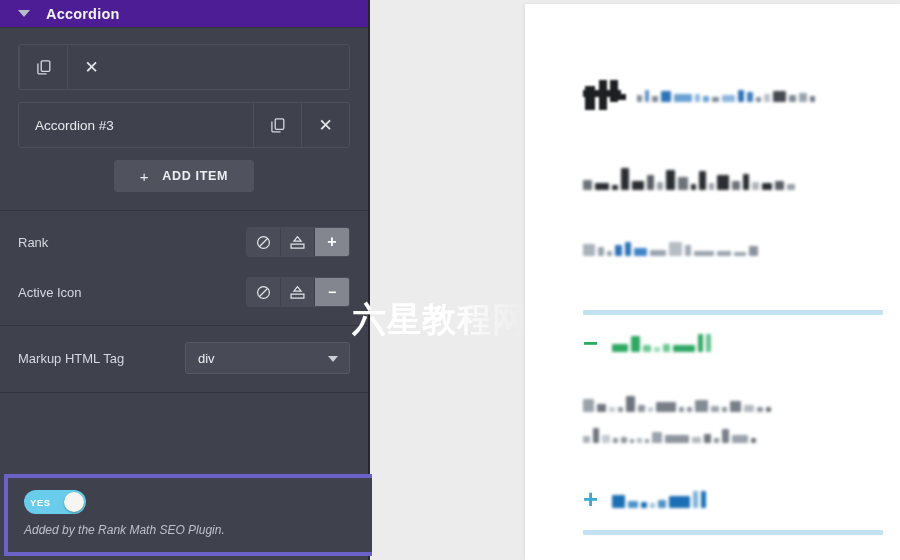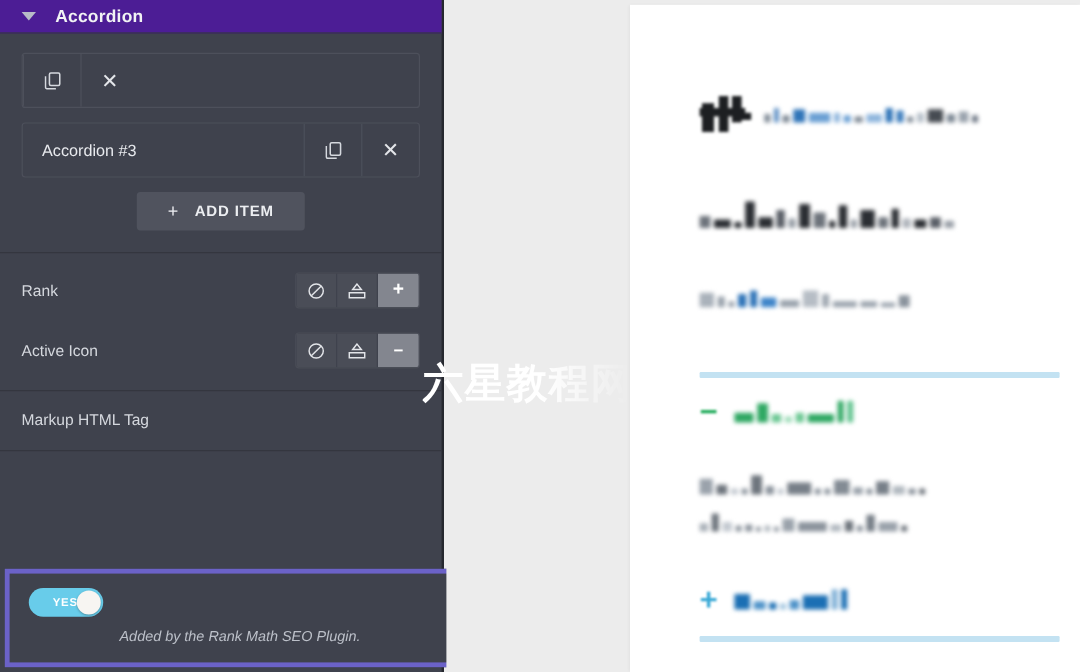--- a/index.html
+++ b/index.html
@@ -150,35 +150,34 @@
   }
   .faq-row {
     display: flex; align-items: center; justify-content: space-between;
     margin-bottom: 9px;
   }
   .faq-label { color: #e9ebef; font-size: 13.5px; }
   .faq-note {
     color: #bcc0c9;
     font-size: 12px;
     font-style: italic;
-    text-align: center;
   }
   .toggle {
     width: 62px; height: 24px;
     border-radius: 12px;
     background: #68ccea;
     position: relative;
     display: flex; align-items: center;
   }
   .toggle-text {
     color: #ffffff;
     font-size: 9.5px;
     font-weight: bold;
     letter-spacing: .6px;
-    margin-left: 20px;
+    margin-left: 6px;
   }
   .toggle-knob {
     position: absolute; right: 2px; top: 2px;
     width: 20px; height: 20px;
     border-radius: 50%;
     background: #f7f5f2;
     box-shadow: 0 1px 2px rgba(0,0,0,.3);
   }
   .resize-handle {
     position: absolute; right: -2px; bottom: -2px;
@@ -351,20 +350,24 @@
         <div class="choice selected">
           <span class="sym minus">−</span>
         </div>
       </div>
     </div>
   </div>
 
   <div class="section">
     <div class="row">
       <span class="field-label">Markup HTML Tag</span>
+      <div class="select-box">
+        <span>div</span>
+        <span class="select-caret"></span>
+      </div>
     </div>
   </div>
 
   <div class="white-sliver"></div>
 
   <div class="faq-section">
     <div class="faq-row">
       <div class="toggle">
         <span class="toggle-text">YES</span>
         <span class="toggle-knob"></span>

